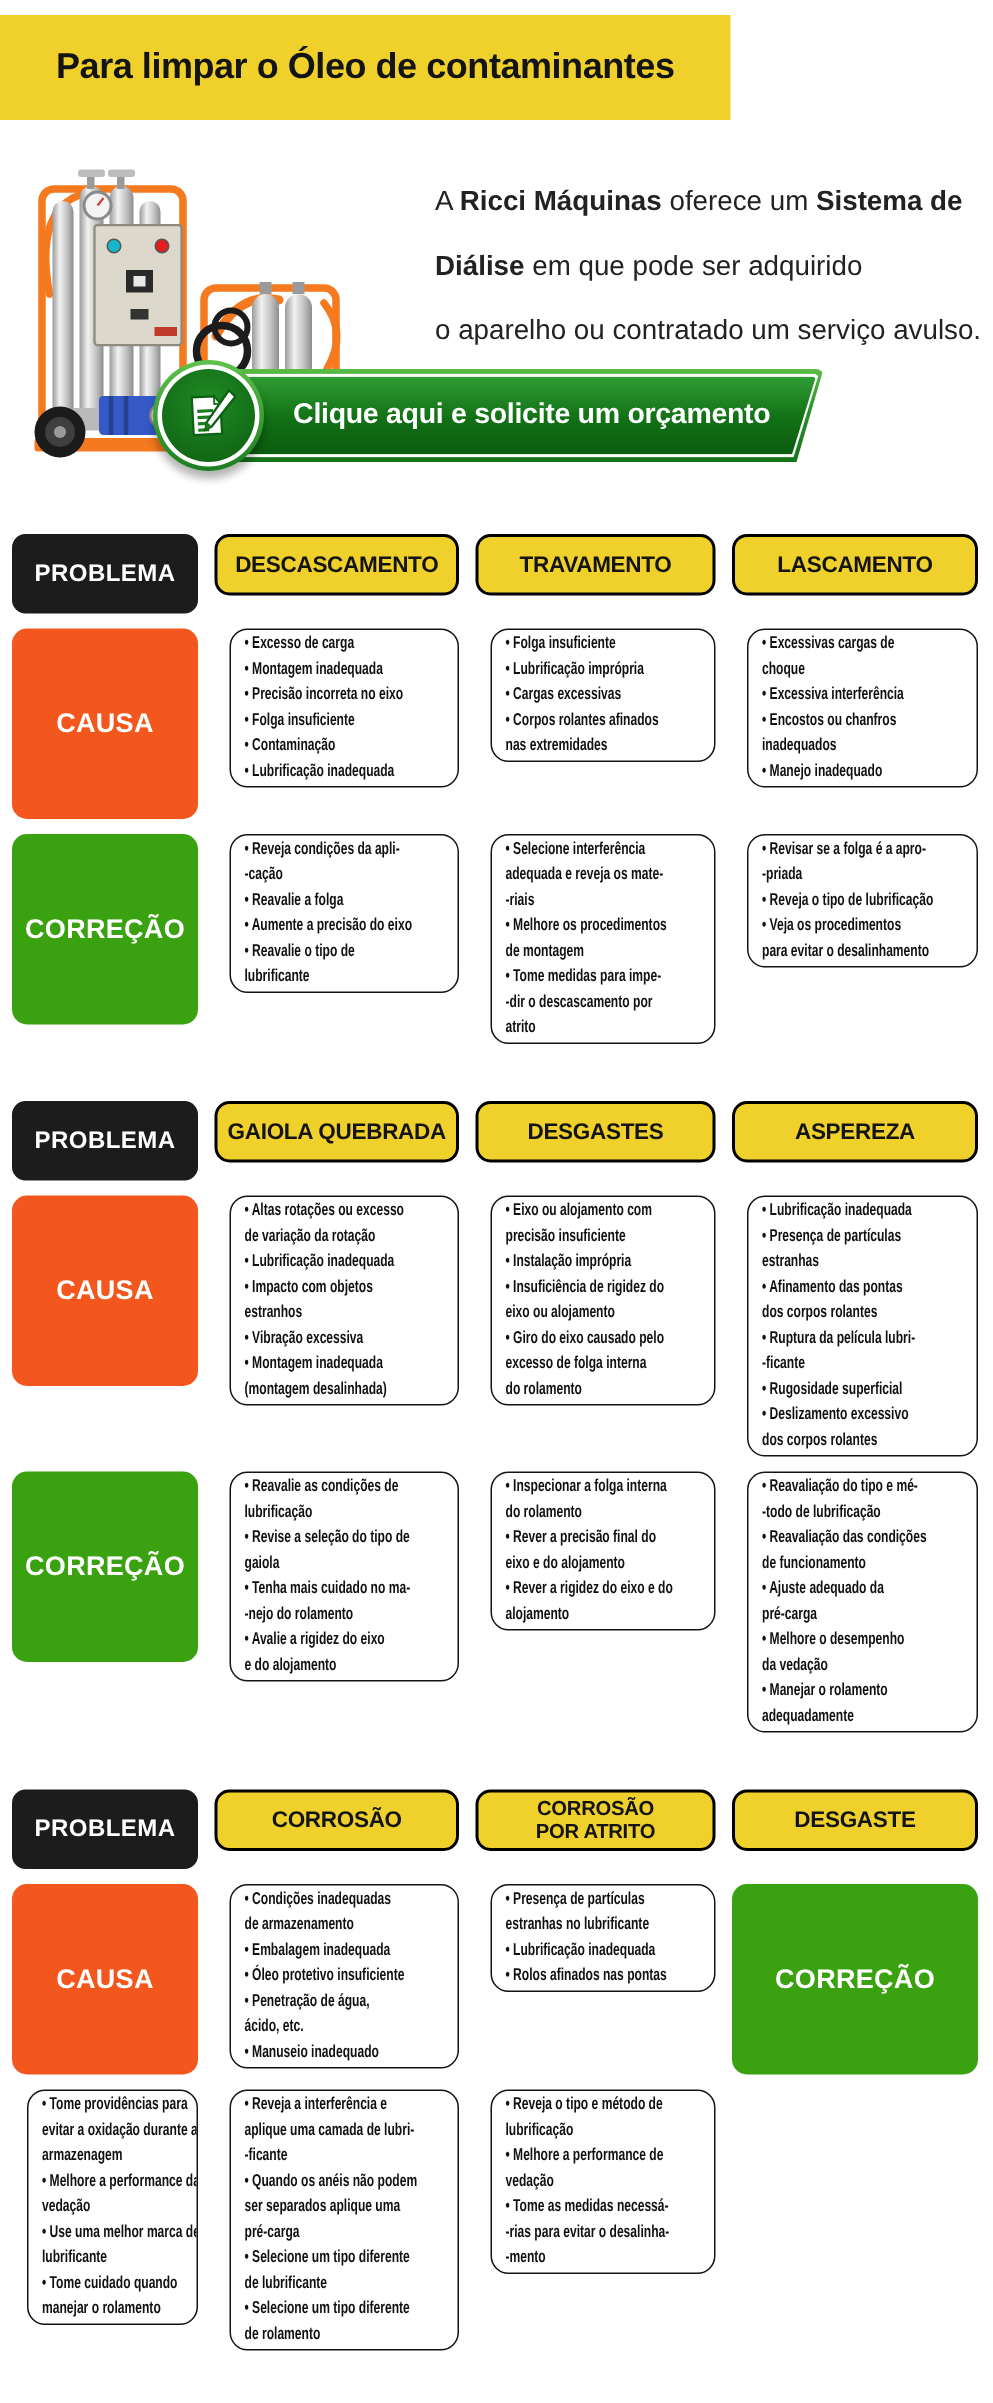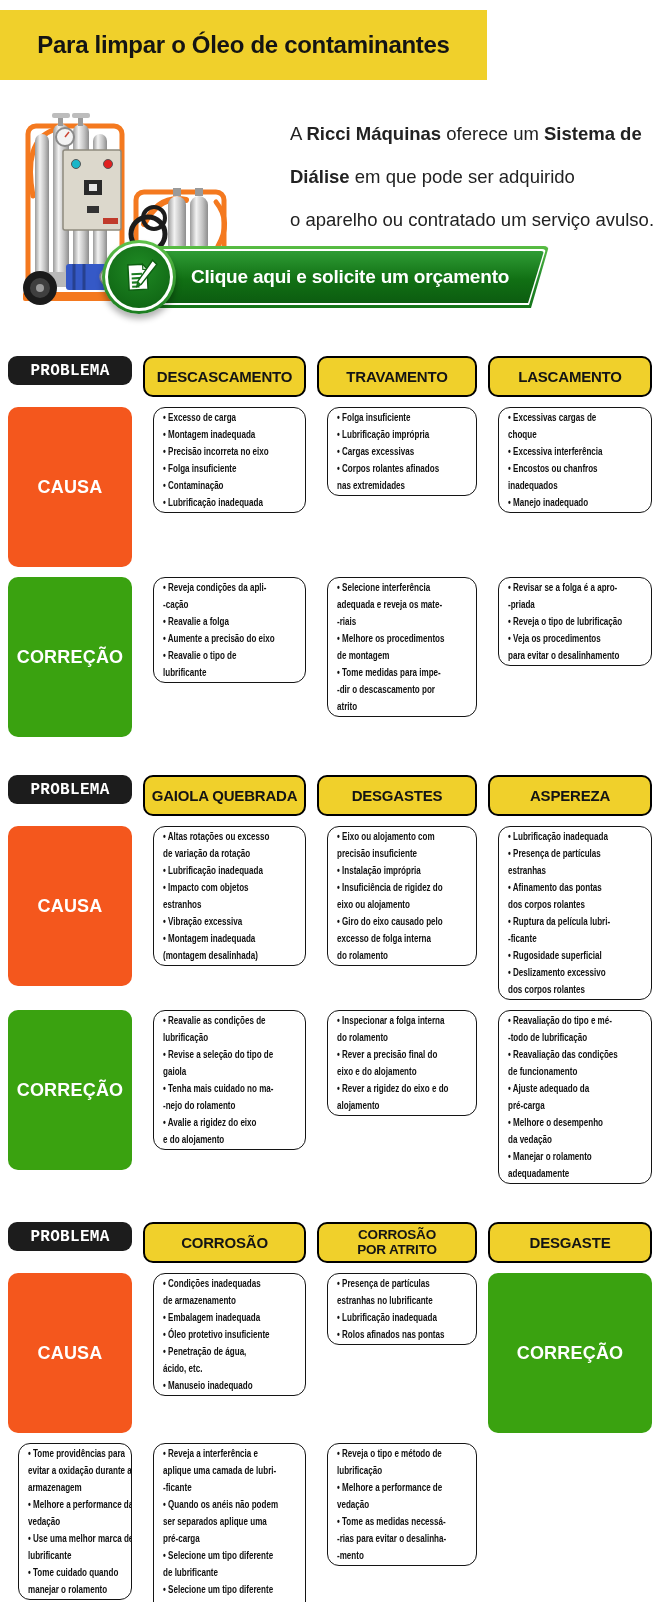--- a/index.html
+++ b/index.html
@@ -23,36 +23,36 @@
   .cta { position:relative; z-index:5; margin:-72px 0 0 102px; width:447px; height:76px; cursor:pointer; }
   .bar { position:absolute; left:36px; right:0; top:6px; height:62px;
     background:linear-gradient(180deg,#59bd43,#2a9130 45%,#157419);
     border-radius:16px 5px 5px 16px; padding:3px;
     clip-path:polygon(0 0,100% 0,calc(100% - 18px) 100%,0 100%);
     filter:drop-shadow(0 5px 4px rgba(0,0,0,0.35)); }
   .bar-w { height:100%; background:#fff; border-radius:13px 4px 4px 13px; padding:2px;
     clip-path:polygon(0 0,100% 0,calc(100% - 17px) 100%,0 100%); }
   .bar-c { height:100%; background:linear-gradient(180deg,#2f9c35 0%,#117014 55%,#0c5c10);
     border-radius:11px 3px 3px 11px; clip-path:polygon(0 0,100% 0,calc(100% - 16px) 100%,0 100%);
-    display:flex; align-items:center; padding:0 26px 0 48px; }
+    display:flex; align-items:center; justify-content:center; padding:0 26px 0 48px; }
   .bar-c span { color:#fff; font-weight:bold; font-size:19px; letter-spacing:-0.2px; white-space:nowrap; }
   .cir { position:absolute; left:0; top:0; width:74px; height:74px; border-radius:50%;
     background:linear-gradient(180deg,#5fc24a,#1b7d20); padding:3px; z-index:6;
     box-shadow:0 5px 6px rgba(0,0,0,0.3); }
   .cir-w { width:100%; height:100%; border-radius:50%; background:#fff; padding:3px; }
   .cir-c { width:100%; height:100%; border-radius:50%; background:radial-gradient(circle at 50% 35%,#1f8a24,#0d5f11);
     display:flex; align-items:center; justify-content:center; }
   
   #sections { margin-top:40px; }
   .section { display:grid; grid-template-columns:124px 163px 160px 164px;
     column-gap:11px; row-gap:10px; margin-left:8px; align-items:start; }
   .section + .section { margin-top:38px; }
   .cell { display:flex; align-items:center; justify-content:center; text-align:center; }
-  .lab { height:160px; border-radius:10px; color:#fff; font-weight:bold; font-size:18px; letter-spacing:0.2px; }
-  .problema { height:29px; background:#1C1C1C; color:#fff; font-weight:bold; font-size:16px; border-radius:9px; letter-spacing:0.3px;font-family:Liberation Mono, monospace; }
+  .lab { height:127px; border-radius:10px; color:#fff; font-weight:bold; font-size:18px; letter-spacing:0.2px; }
+  .problema { height:53px; background:#1C1C1C; color:#fff; font-weight:bold; font-size:16px; border-radius:9px; letter-spacing:0.3px; }
   .causa { background:#F4571D; }
   .correcao { background:#3AA210; }
   .title { height:41px; background:#F0D02B; border:2px solid #000000; border-radius:10px;
     font-weight:bold; font-size:15px; color:#141414; white-space:pre-line; line-height:1.05; letter-spacing:-0.2px; }
   .title.two { font-size:13.5px; }
   .wbox { background:#fff; border:1.5px solid #141414; border-radius:12px; padding:1px 9px; overflow:hidden;margin-left:10px; }
   .shrink { width:148%; transform:scaleX(0.70); transform-origin:0 0; }
   .bullet { font-size:11.5px; font-weight:bold; line-height:17px; white-space:pre; color:#101010; }
 </style>
 </head>

